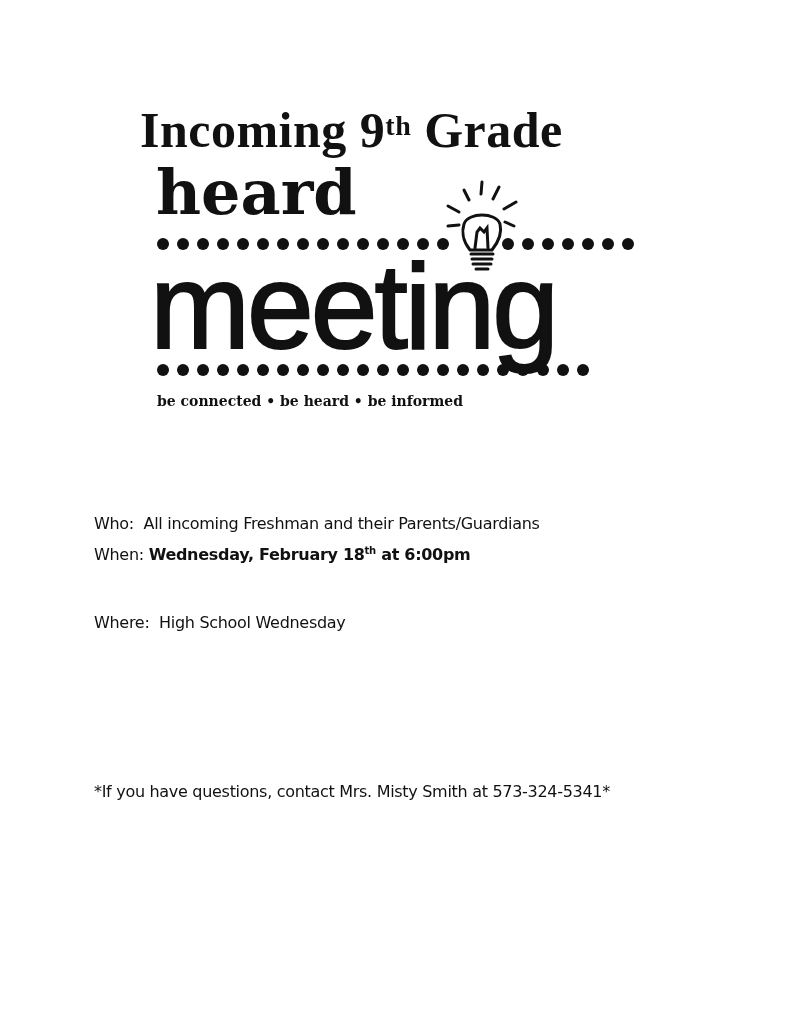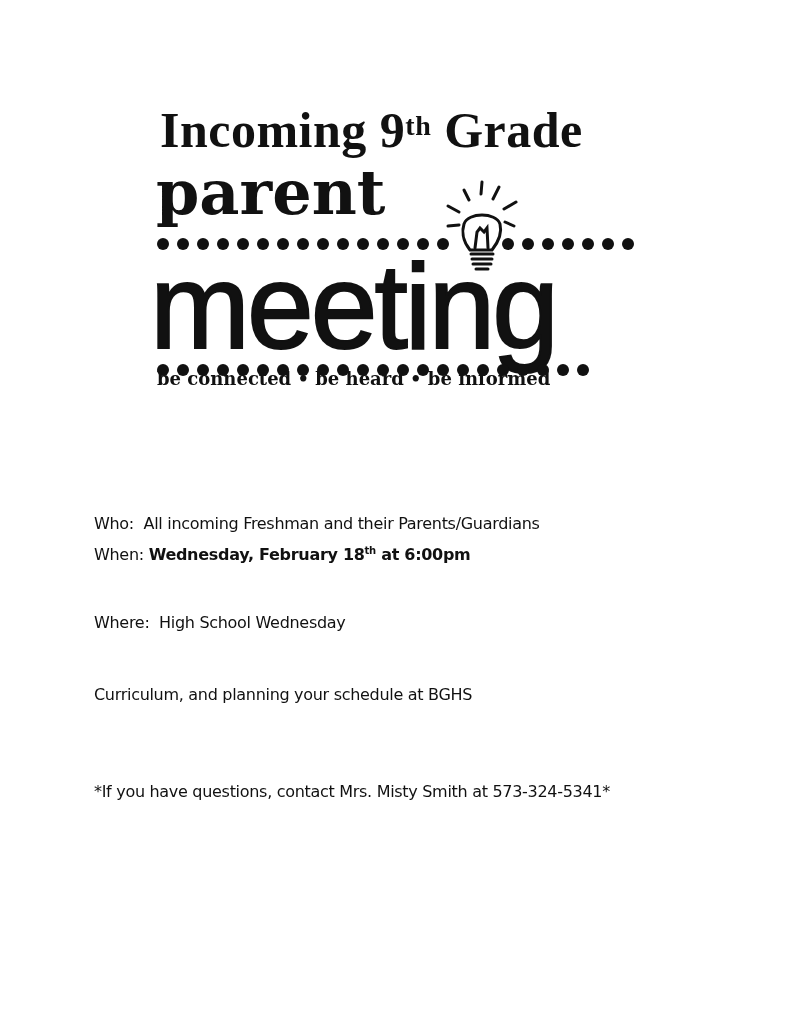--- a/index.html
+++ b/index.html
@@ -1,56 +1,56 @@
 <!DOCTYPE html>
 <html><head>
 <meta charset="utf-8">
 <style>
   html, body { margin: 0; padding: 0; background: #ffffff; }
   body { width: 791px; height: 1024px; position: relative; overflow: hidden; color: #111; }
   .abs { position: absolute; }
   .title {
-    left: 160px; top: 100px; font-family: "Liberation Serif", serif; font-weight: bold;
+    left: 140px; top: 100px; font-family: "Liberation Serif", serif; font-weight: bold;
     font-size: 50px; line-height: 60px; white-space: nowrap; letter-spacing: 0.5px;
   }
   .title sup { font-size: 28px; vertical-align: top; position: relative; top: -4px; }
   .parent {
     left: 156px; top: 158px; font-family: "DejaVu Serif", serif; font-weight: bold;
     font-size: 62px; line-height: 70px; white-space: nowrap;
   }
   .dots { height: 14px; display: flex; gap: 0; }
   .dot { width: 12px; height: 12px; border-radius: 50%; background: #111; margin-right: 8px; }
   .dots-top { left: 157px; top: 238px; }
   .dots-top-r { left: 502px; top: 238px; }
   .dots-bottom { left: 157px; top: 364px; }
   .meeting {
     left: 150px; top: 236px; font-family: Liberation Sans, sans-serif; font-weight: normal;
     font-size: 120px; line-height: 140px; white-space: nowrap; letter-spacing: -3px;
     -webkit-text-stroke: 2px #111;
   }
   .tagline {
-    left: 157px; top: 364px; font-family: "DejaVu Serif", serif; font-weight: bold;
-    font-size: 18px; line-height: 30px; white-space: nowrap;
+    left: 157px; top: 386px; font-family: "DejaVu Serif", serif; font-weight: bold;
+    font-size: 14px; line-height: 30px; white-space: nowrap;
   }
   .bulb { left: 442px; top: 172px; width: 80px; height: 110px; }
   .info {
     font-family: "DejaVu Sans", sans-serif; font-size: 16px; line-height: 24px;
     left: 94px; white-space: nowrap; letter-spacing: -0.3px;
   }
   .info b { font-weight: bold; }
   .info sup { font-size: 10px; }
 </style>
 </head>
 <body>
 
 <div class="abs title">
   <span>Incoming 9</span><sup>th</sup><span> Grade</span>
 </div>
 
-<div class="abs parent">parent</div>
+<div class="abs parent">heard</div>
 
 <svg class="abs bulb" viewBox="0 0 80 110">
   <g stroke="#111" stroke-width="3" fill="none" stroke-linecap="round">
     <line x1="22" y1="18" x2="27" y2="28"></line>
     <line x1="40" y1="10" x2="39" y2="22"></line>
     <line x1="57" y1="15" x2="51" y2="27"></line>
     <line x1="6" y1="34" x2="17" y2="40"></line>
     <line x1="74" y1="30" x2="62" y2="37"></line>
     <line x1="6" y1="54" x2="17" y2="53"></line>
     <line x1="72" y1="54" x2="63" y2="50"></line>
@@ -126,16 +126,15 @@
 <div class="abs info" style="top:539px;">
   <span>When:</span>
   <b><span>Wednesday, February 18</span><sup>th</sup><span> at 6:00pm</span></b>
 </div>
 
 <div class="abs info" style="top:611px;">
   <span>Where:</span>&nbsp;&nbsp;<span>High School Wednesday</span>
 </div>
 
 <div class="abs info" style="top:683px;">
-  <div>Curriculum, and planning your schedule at BGHS</div>
 </div>
 
 <div class="abs info" style="top:780px;text-align:right;">*If you have questions, contact Mrs. Misty Smith at 573-324-5341*</div>
 
 </body></html>

